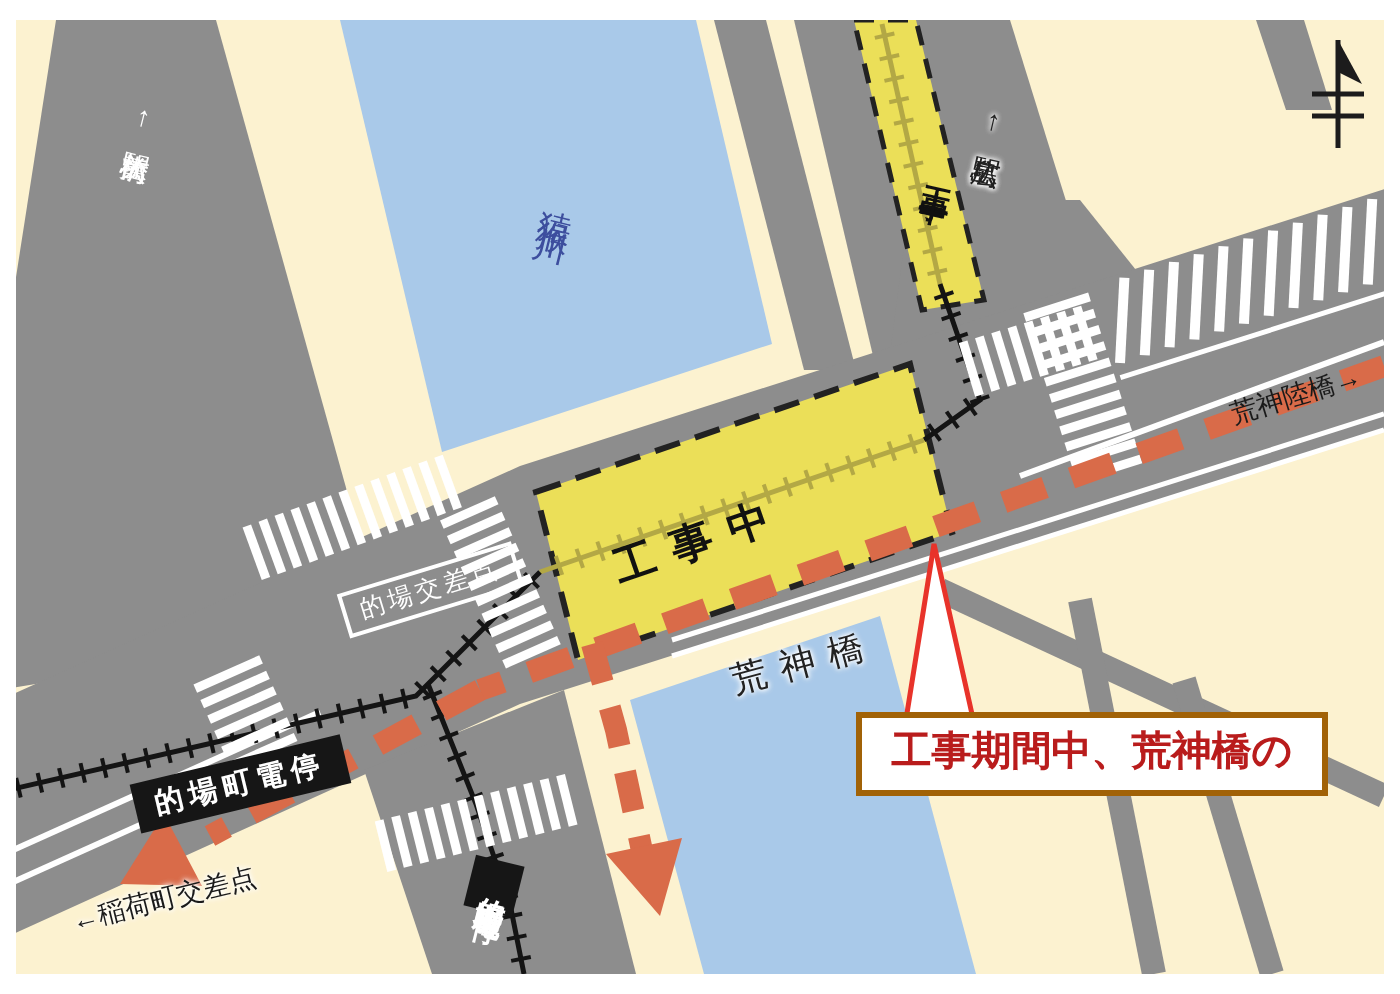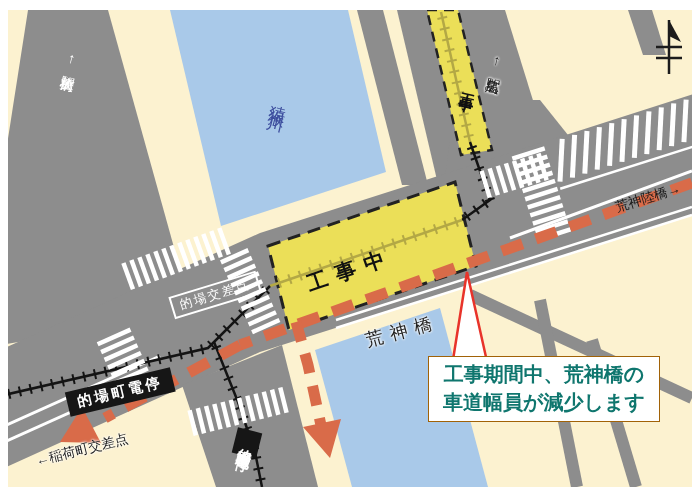--- a/index.html
+++ b/index.html
@@ -5,21 +5,21 @@
   html,body{margin:0;padding:0;background:#ffffff;}
   .stage{position:relative;width:700px;height:497px;background:#ffffff;overflow:hidden;
          font-family:"Liberation Sans","DejaVu Sans",sans-serif;}
   .stage svg{position:absolute;left:0;top:0;}
   .lbl{position:absolute;transform:translate(-50%,-50%);white-space:nowrap;pointer-events:none;}
   .vert{writing-mode:vertical-rl;}
   .halo{text-shadow:0 0 3px #fff,0 0 3px #fff,0 0 2px #fff;}
   .whitebox{border:2px solid #fff;padding:1px 7px;color:#fff;letter-spacing:2px;}
   .blackbox{background:#161616;color:#fff;font-weight:bold;}
   .callout{position:absolute;left:428px;top:356px;width:230px;background:#fff;
-           border:1px solid #a16207;color:#0f766e;font-weight:bold;font-size:20px;
+           border:3px solid #a16207;color:#b91c1c;font-weight:bold;font-size:20px;
            line-height:1.4;text-align:center;padding:3px 0 5px 0;z-index:5;}
 </style>
 </head>
 <body>
 
 <div class="stage">
   <svg id="mapsvg" width="700" height="497" viewBox="0 0 700 497">
     <defs>
       <clipPath id="mapclip">
           <rect x="8" y="10" width="684" height="477"></rect>
@@ -279,15 +279,14 @@
   <div class="lbl whitebox" style="left:215px;top:295px;font-size:12.5px;transform:translate(-50%,-50%) rotate(-17deg);">的場交差点</div>
 
   <div class="lbl blackbox" style="left:120px;top:392px;font-size:14.5px;letter-spacing:3px;padding:3px 10px;transform:translate(-50%,-50%) rotate(-13.5deg);">的場町電停</div>
 
   <div class="lbl blackbox vert" style="left:247px;top:443px;font-size:14.5px;letter-spacing:2px;padding:8px 3px;transform:translate(-50%,-50%) rotate(14deg);">的場町電停</div>
 
   <div class="lbl halo" style="left:82px;top:450px;color:#1a1a1a;font-size:13.5px;transform:translate(-50%,-50%) rotate(-14deg);">←稲荷町交差点</div>
 
   <div class="callout">
     <div>工事期間中、荒神橋の</div>
-    <div>車道幅員が減少します</div>
   </div>
 </div>
 
 </body></html>

